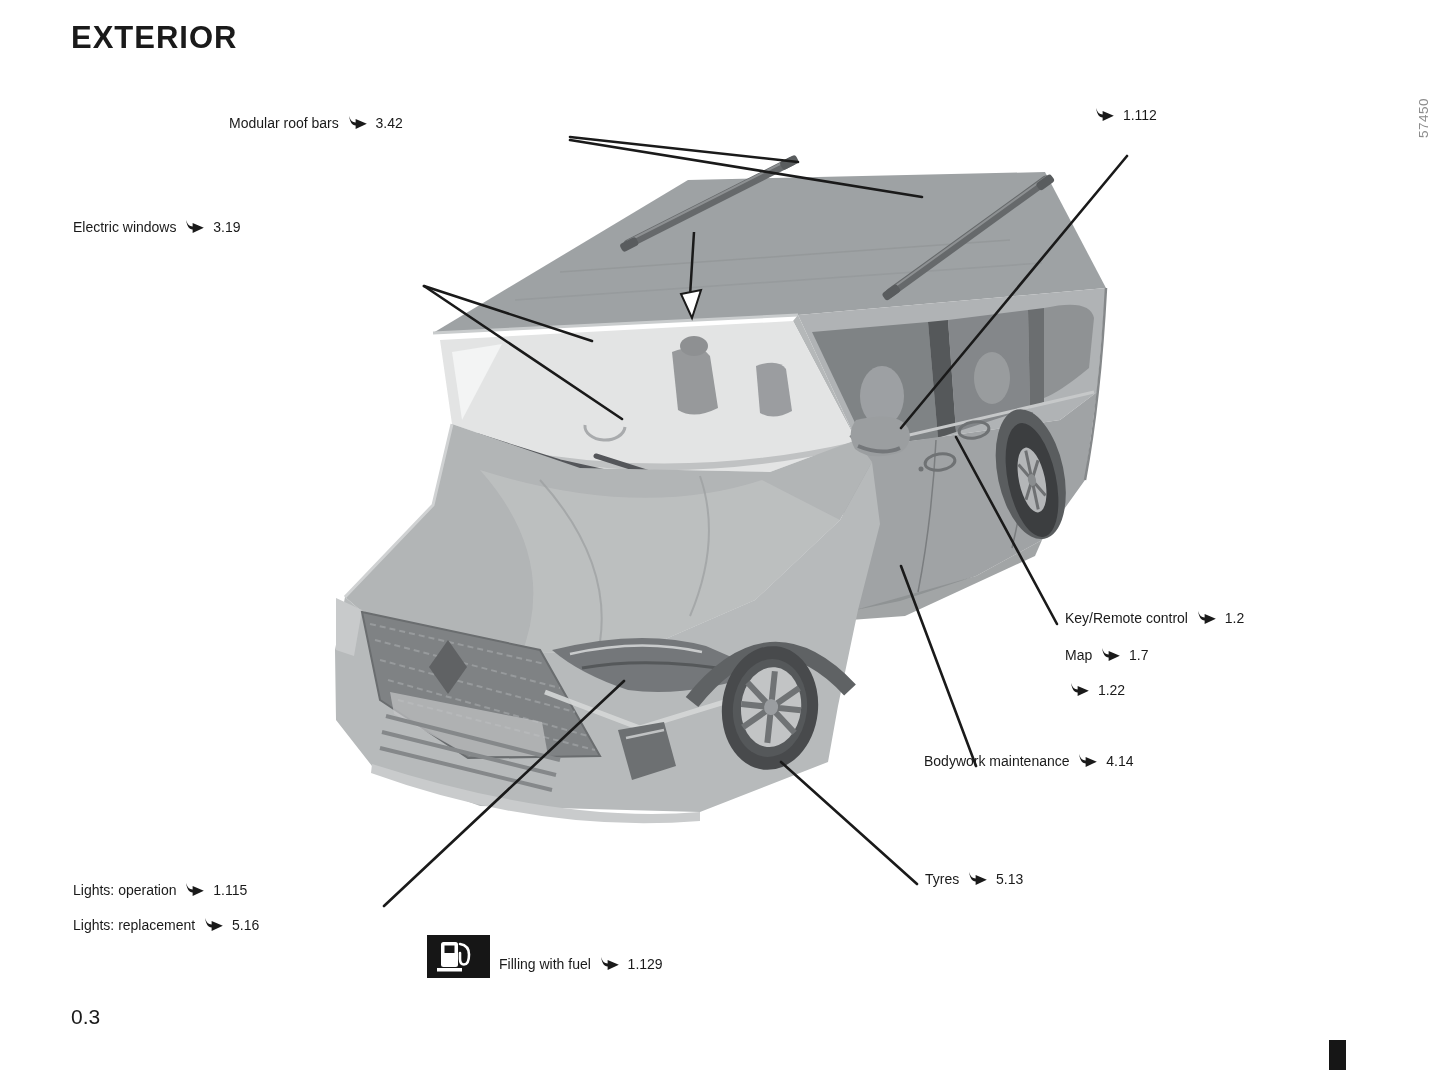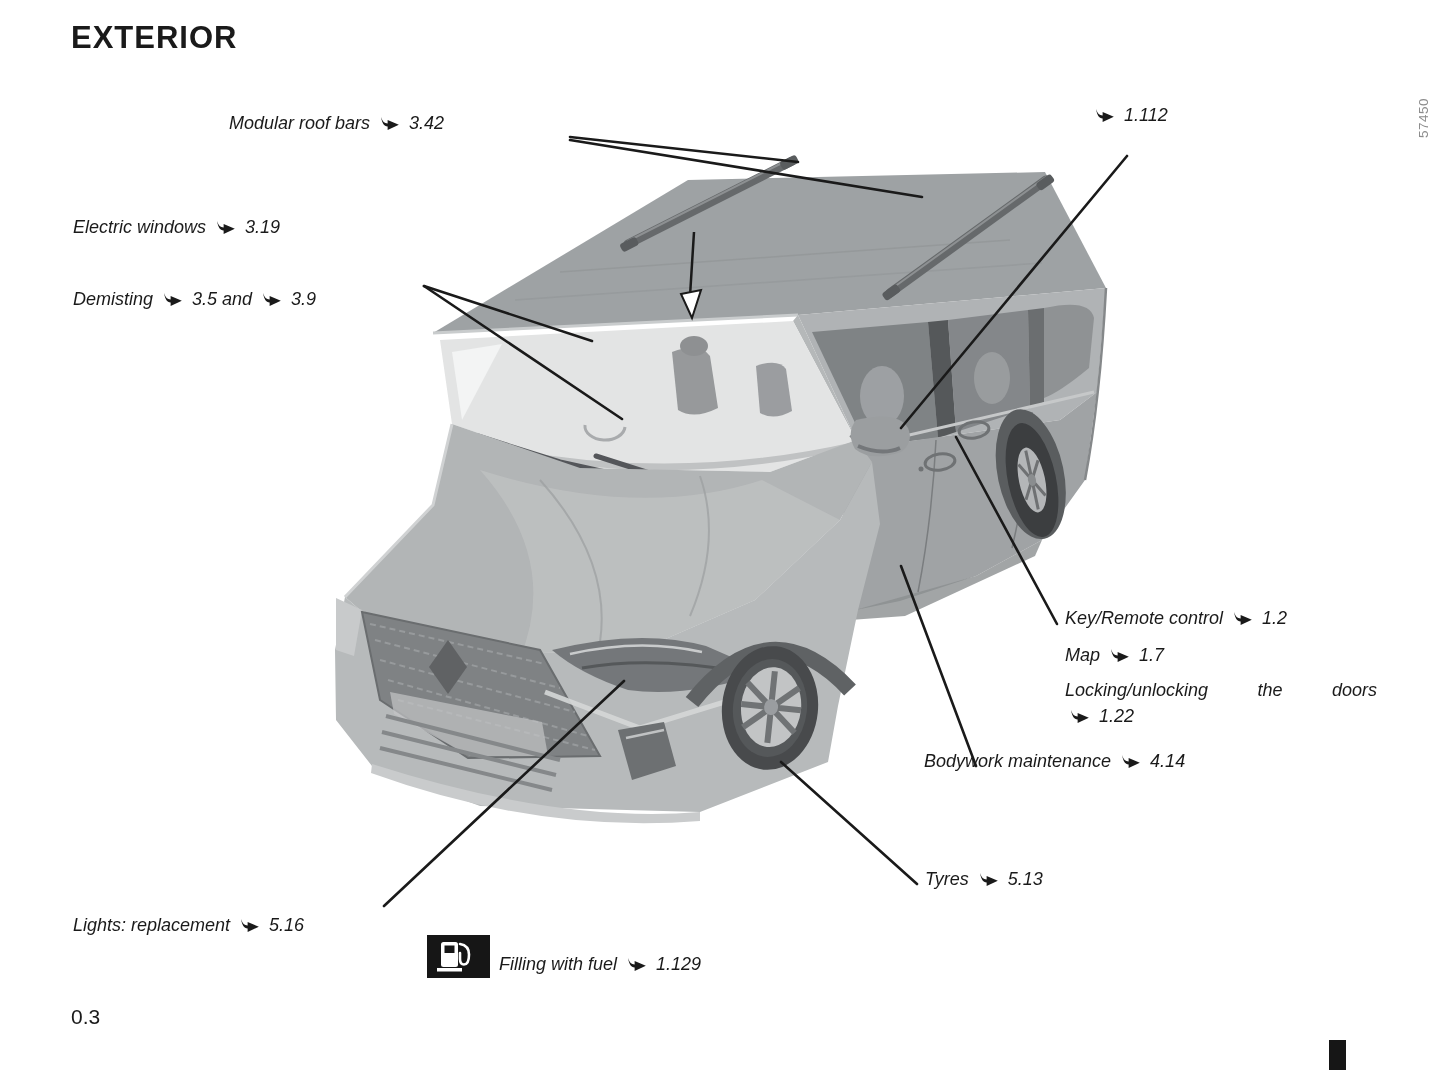--- a/index.html
+++ b/index.html
@@ -5,21 +5,21 @@
   html,body { margin:0; padding:0; background:#ffffff; }
   .page {
     position:relative; width:1445px; height:1070px; background:#ffffff;
     overflow:hidden; font-family:"Liberation Sans", sans-serif; color:#1a1a1a;border-radius:17px;
   }
   .page-title {
     position:absolute; left:71px; top:20px;
     font-size:31px; font-weight:bold; letter-spacing:1px; white-space:nowrap;
   }
   .label {
-    position:absolute; font-size:18px; line-height:26px; white-space:nowrap;font-style:italic;
+    position:absolute; font-size:14px; line-height:26px; white-space:nowrap;
   }
   .label .jline { display:block; text-align:justify; text-align-last:justify; white-space:normal; }
   .ref-arrow { display:inline-block; width:21px; height:14px; margin:0 4px; vertical-align:-1px; }
   .ref-arrow path { fill:#1a1a1a; }
   .illustration { position:absolute; left:0; top:0; }
   .image-code {
     position:absolute; left:1416px; top:84px; height:54px;
     writing-mode:vertical-rl; transform:rotate(180deg);
     font-size:13.5px; color:#8c8c8c; letter-spacing:0.5px;
   }
@@ -165,53 +165,50 @@
 
   <div class="page-title">EXTERIOR</div>
 
   <div class="label" style="left:229px; top:110px;">Modular roof bars <svg class="ref-arrow" viewBox="0 0 22 15">
         <path d="M2 1 C3.5 6 5.5 7.6 9 8 L9 4.2 L21 9.3 L9 15 L9 11.2 C5 10.8 3 7.5 2 1 Z"></path>
       </svg> 3.42</div>
 
   <div class="label" style="left:73px; top:214px;">Electric windows <svg class="ref-arrow" viewBox="0 0 22 15">
         <path d="M2 1 C3.5 6 5.5 7.6 9 8 L9 4.2 L21 9.3 L9 15 L9 11.2 C5 10.8 3 7.5 2 1 Z"></path>
       </svg> 3.19</div>
-  <div class="label" style="left:73px; top:286px;">Demisting <svg class="ref-arrow" viewBox="0 0 22 15">
-        <path d="M2 1 C3.5 6 5.5 7.6 9 8 L9 4.2 L21 9.3 L9 15 L9 11.2 C5 10.8 3 7.5 2 1 Z"></path>
-      </svg> 3.5 and <svg class="ref-arrow" viewBox="0 0 22 15">
-        <path d="M2 1 C3.5 6 5.5 7.6 9 8 L9 4.2 L21 9.3 L9 15 L9 11.2 C5 10.8 3 7.5 2 1 Z"></path>
-      </svg> 3.9</div>
 
   <div class="label" style="left:1090px; top:102px; width:330px;">
     <span><svg class="ref-arrow" viewBox="0 0 22 15">
           <path d="M2 1 C3.5 6 5.5 7.6 9 8 L9 4.2 L21 9.3 L9 15 L9 11.2 C5 10.8 3 7.5 2 1 Z"></path>
         </svg> 1.112</span>
   </div>
 
   <div class="label" style="left:1065px; top:605px;text-align:right;">Key/Remote control <svg class="ref-arrow" viewBox="0 0 22 15">
         <path d="M2 1 C3.5 6 5.5 7.6 9 8 L9 4.2 L21 9.3 L9 15 L9 11.2 C5 10.8 3 7.5 2 1 Z"></path>
       </svg> 1.2</div>
   <div class="label" style="left:1065px; top:642px;">Map <svg class="ref-arrow" viewBox="0 0 22 15">
         <path d="M2 1 C3.5 6 5.5 7.6 9 8 L9 4.2 L21 9.3 L9 15 L9 11.2 C5 10.8 3 7.5 2 1 Z"></path>
       </svg> 1.7</div>
 
   <div class="label" style="left:1065px; top:677px; width:312px;">
-    <span class="jline">Locking/unlocking the doors</span>
     <span><svg class="ref-arrow" viewBox="0 0 22 15">
           <path d="M2 1 C3.5 6 5.5 7.6 9 8 L9 4.2 L21 9.3 L9 15 L9 11.2 C5 10.8 3 7.5 2 1 Z"></path>
         </svg> 1.22</span>
   </div>
 
   <div class="label" style="left:924px; top:748px;">Bodywork maintenance <svg class="ref-arrow" viewBox="0 0 22 15">
         <path d="M2 1 C3.5 6 5.5 7.6 9 8 L9 4.2 L21 9.3 L9 15 L9 11.2 C5 10.8 3 7.5 2 1 Z"></path>
       </svg> 4.14</div>
   <div class="label" style="left:925px; top:866px;">Tyres <svg class="ref-arrow" viewBox="0 0 22 15">
         <path d="M2 1 C3.5 6 5.5 7.6 9 8 L9 4.2 L21 9.3 L9 15 L9 11.2 C5 10.8 3 7.5 2 1 Z"></path>
       </svg> 5.13</div>
 
+  <div class="label" style="left:73px; top:877px;">Lights: operation <svg class="ref-arrow" viewBox="0 0 22 15">
+        <path d="M2 1 C3.5 6 5.5 7.6 9 8 L9 4.2 L21 9.3 L9 15 L9 11.2 C5 10.8 3 7.5 2 1 Z"></path>
+      </svg> 1.115</div>
   <div class="label" style="left:73px; top:912px;text-align:right;">Lights: replacement <svg class="ref-arrow" viewBox="0 0 22 15">
         <path d="M2 1 C3.5 6 5.5 7.6 9 8 L9 4.2 L21 9.3 L9 15 L9 11.2 C5 10.8 3 7.5 2 1 Z"></path>
       </svg> 5.16</div>
 
   <svg class="fuel-icon" viewBox="0 0 63 43">
     <rect x="0" y="0" width="63" height="43" fill="#161616"></rect>
     <rect x="14" y="7" width="17" height="25" rx="2.5" fill="#ffffff"></rect>
     <rect x="17.5" y="10.5" width="10" height="7.5" fill="#161616"></rect>
     <rect x="10" y="33" width="25" height="3.5" fill="#ffffff"></rect>
     <path d="M33,9 c6,1 9,4.5 9,10.5 c0,6.5 -2,10 -5,10 c-2.6,0 -4,-2.2 -4,-5.5 v-6" stroke="#ffffff" stroke-width="2.6" fill="none" stroke-linecap="round"></path>

